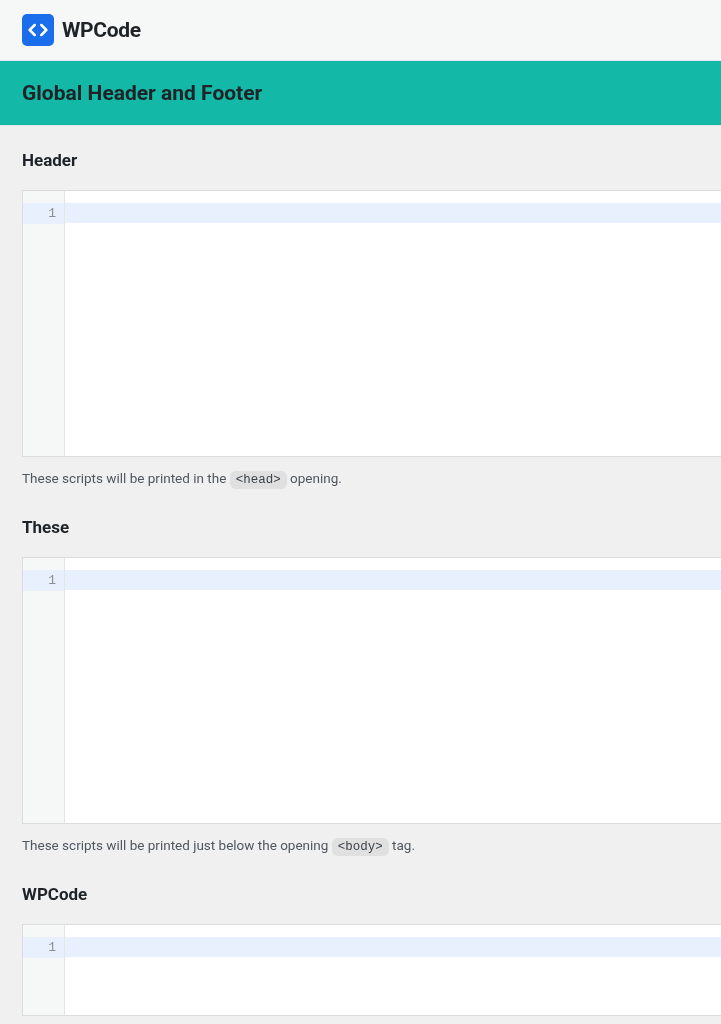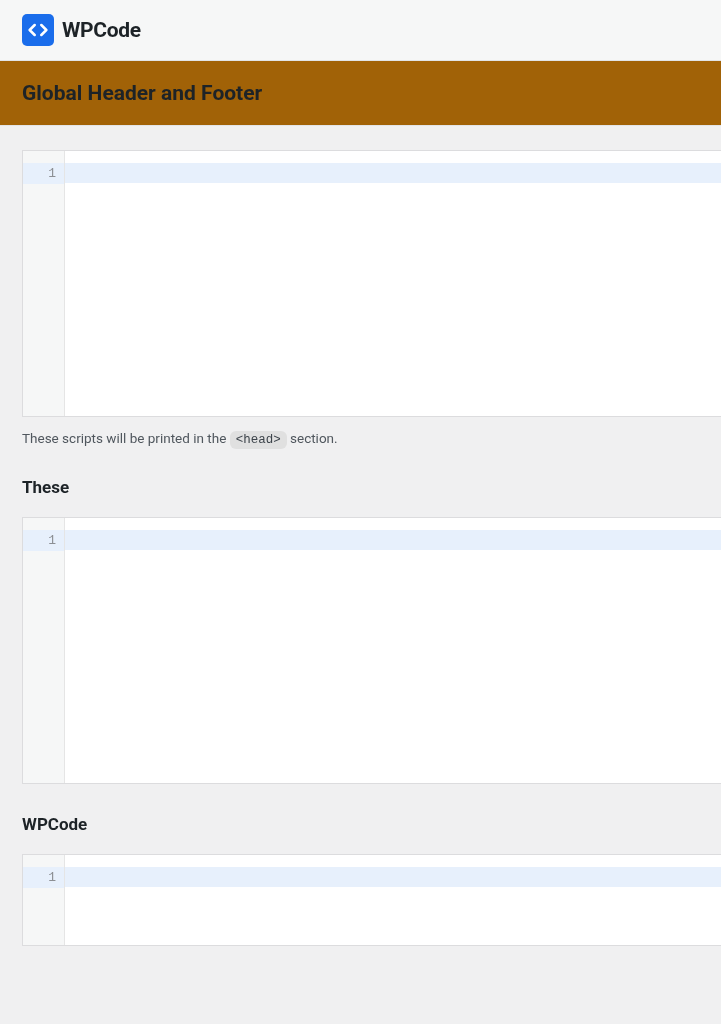--- a/index.html
+++ b/index.html
@@ -35,21 +35,21 @@
   align-items: center;
   justify-content: center;
 }
 .logo-text {
   font-size: 21px;
   font-weight: 700;
   color: #1d2327;
   letter-spacing: -0.3px;
 }
 .page-title-bar {
-  background: #a16207;
+  background: #14b8a6;
   padding: 20px 22px;
   border-bottom: 1px solid #e2e4e7;
 }
 .page-title {
   font-size: 21px;
   font-weight: 700;
   color: #1d2327;
 }
 .content {
   padding: 24px 0 0 22px;
@@ -126,43 +126,47 @@
   </div>
 </div>
 
 <div class="page-title-bar">
   <h1 class="page-title">Global Header and Footer</h1>
 </div>
 
 <div class="content">
 
   <div class="section">
+    <h2 class="section-heading">Header</h2>
     <div class="editor-box">
       <div class="editor-gutter">
         <div class="line-num">1</div>
       </div>
       <div class="editor-content">
         <div class="current-line"></div>
       </div>
     </div>
     <p class="hint">
-      <span>These scripts will be printed in the </span><span class="code-chip">&lt;head&gt;</span><span> section.</span>
+      <span>These scripts will be printed in the </span><span class="code-chip">&lt;head&gt;</span><span> opening.</span>
     </p>
   </div>
 
   <div class="section">
     <h2 class="section-heading">These</h2>
     <div class="editor-box">
       <div class="editor-gutter">
         <div class="line-num">1</div>
       </div>
       <div class="editor-content">
         <div class="current-line"></div>
       </div>
     </div>
+    <p class="hint">
+      <span>These scripts will be printed just below the opening </span><span class="code-chip">&lt;body&gt;</span><span> tag.</span>
+    </p>
   </div>
 
   <div class="section">
     <h2 class="section-heading">WPCode</h2>
     <div class="editor-box short">
       <div class="editor-gutter">
         <div class="line-num">1</div>
       </div>
       <div class="editor-content">
         <div class="current-line"></div>

